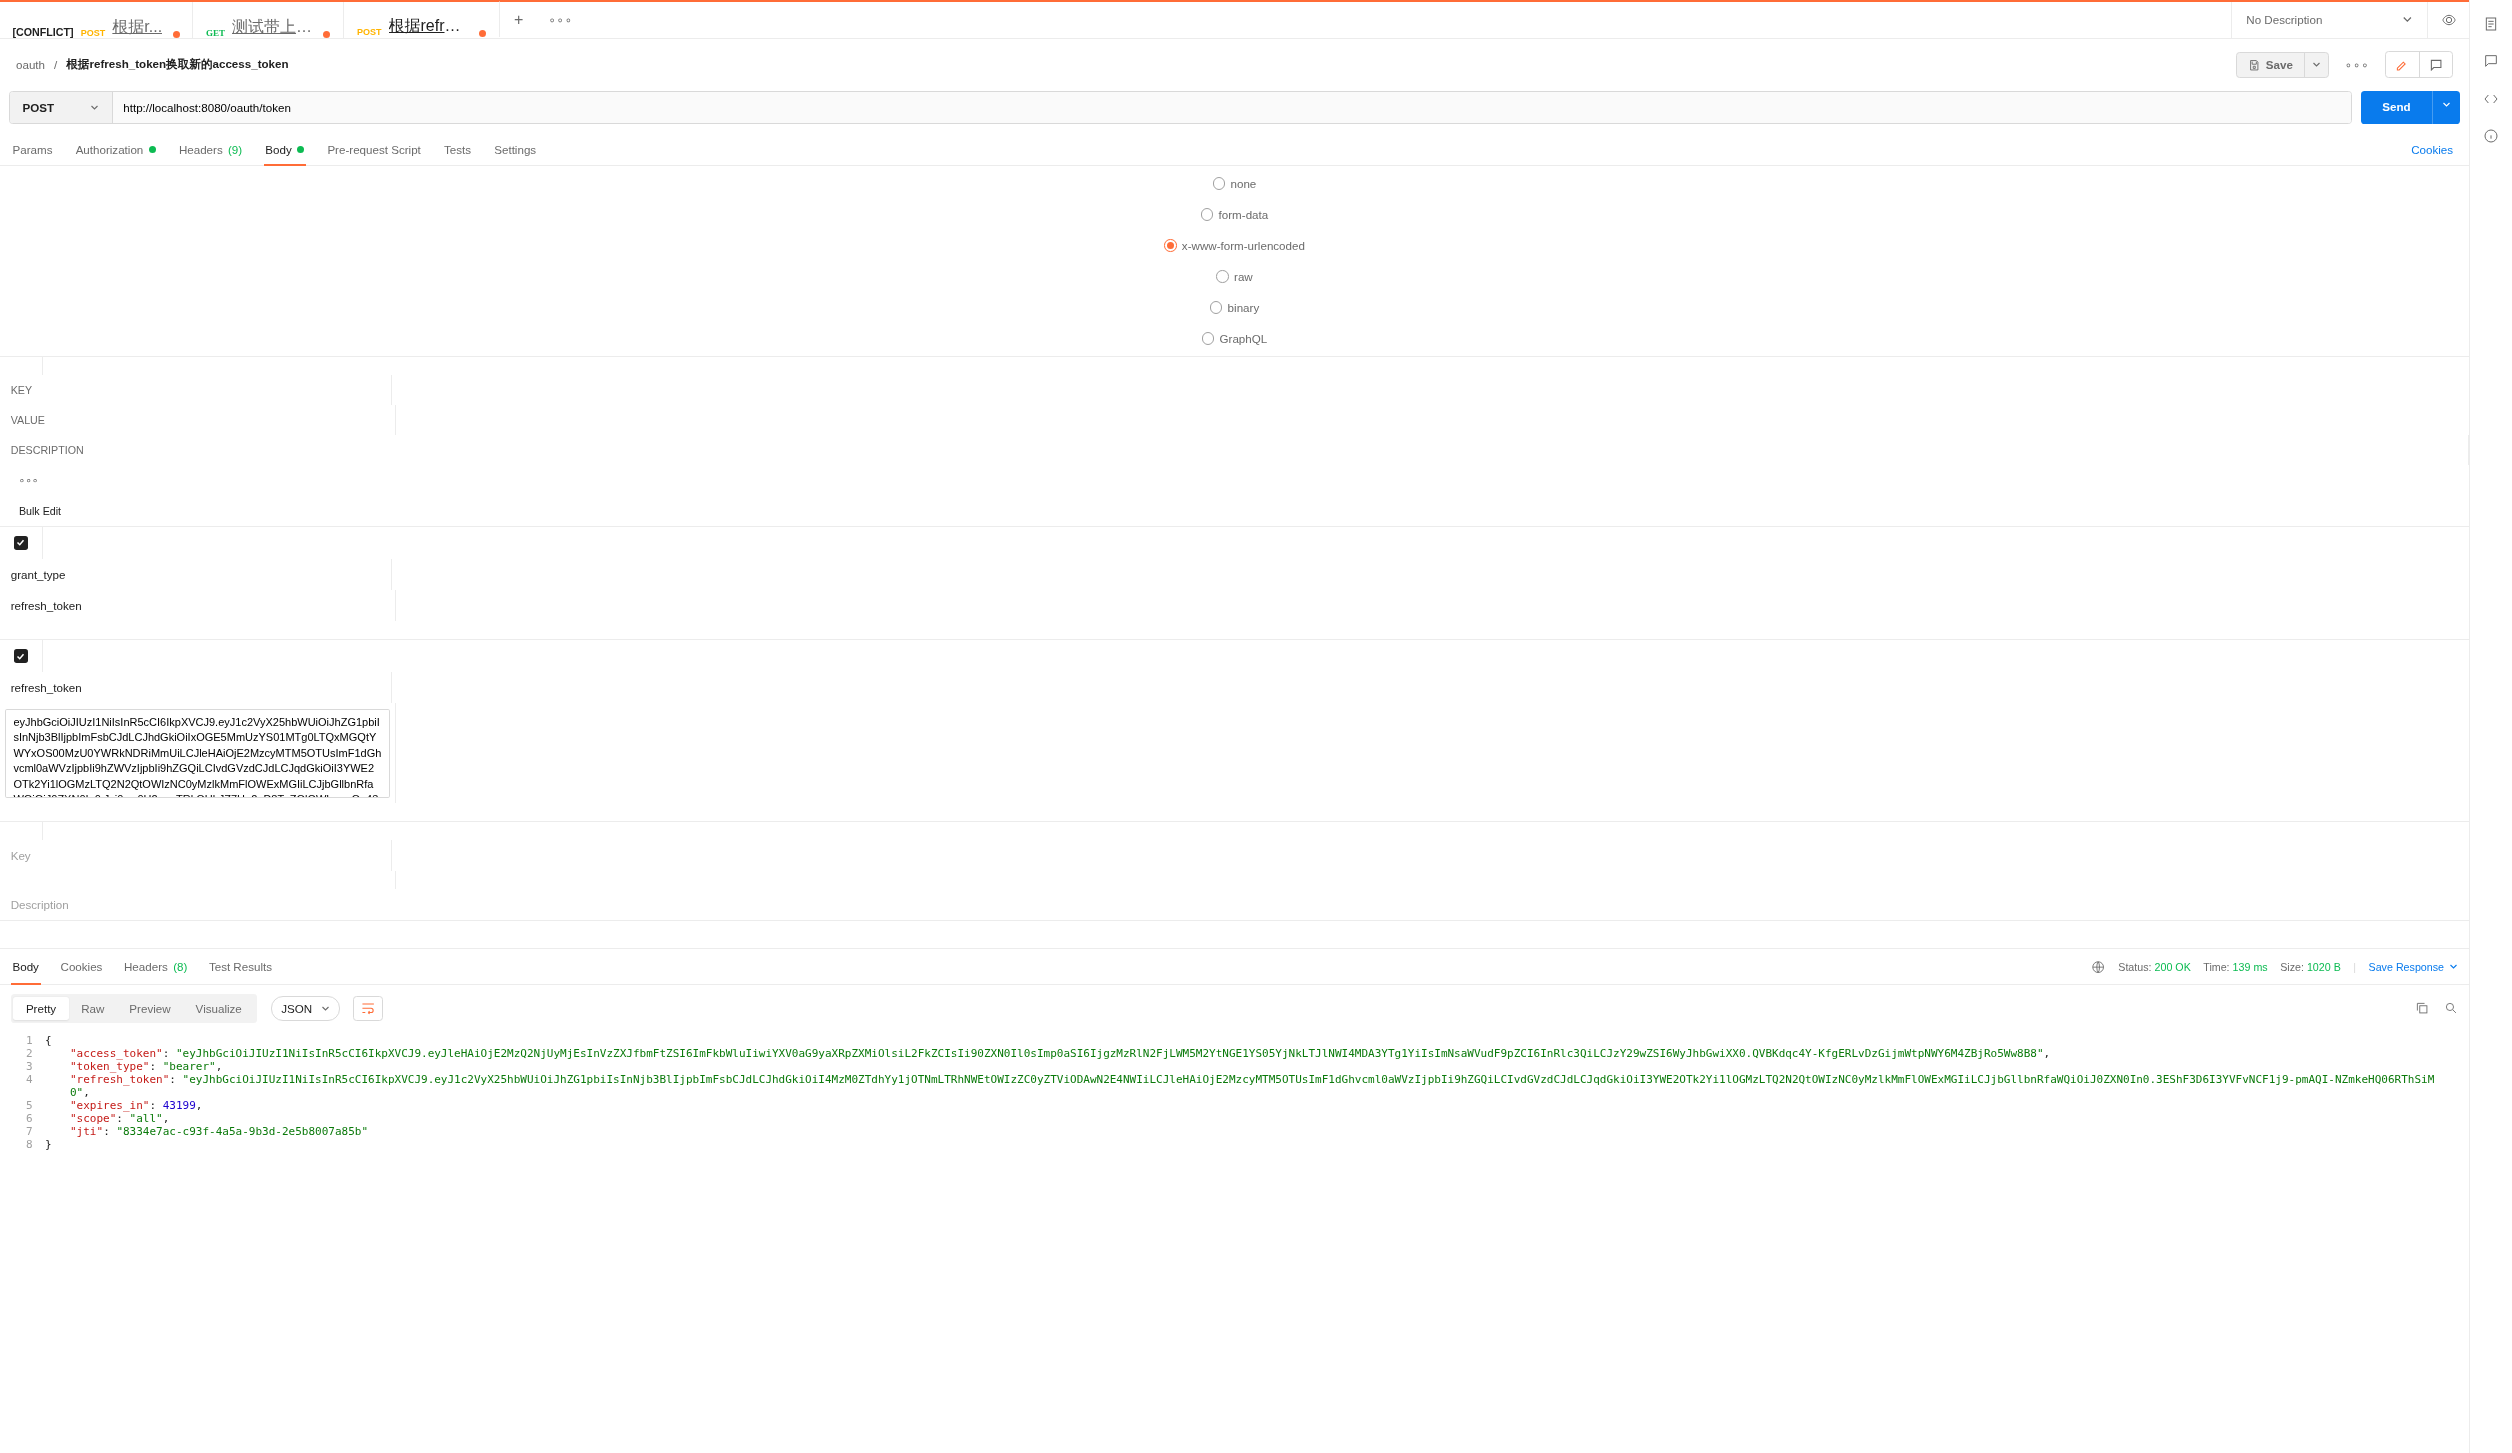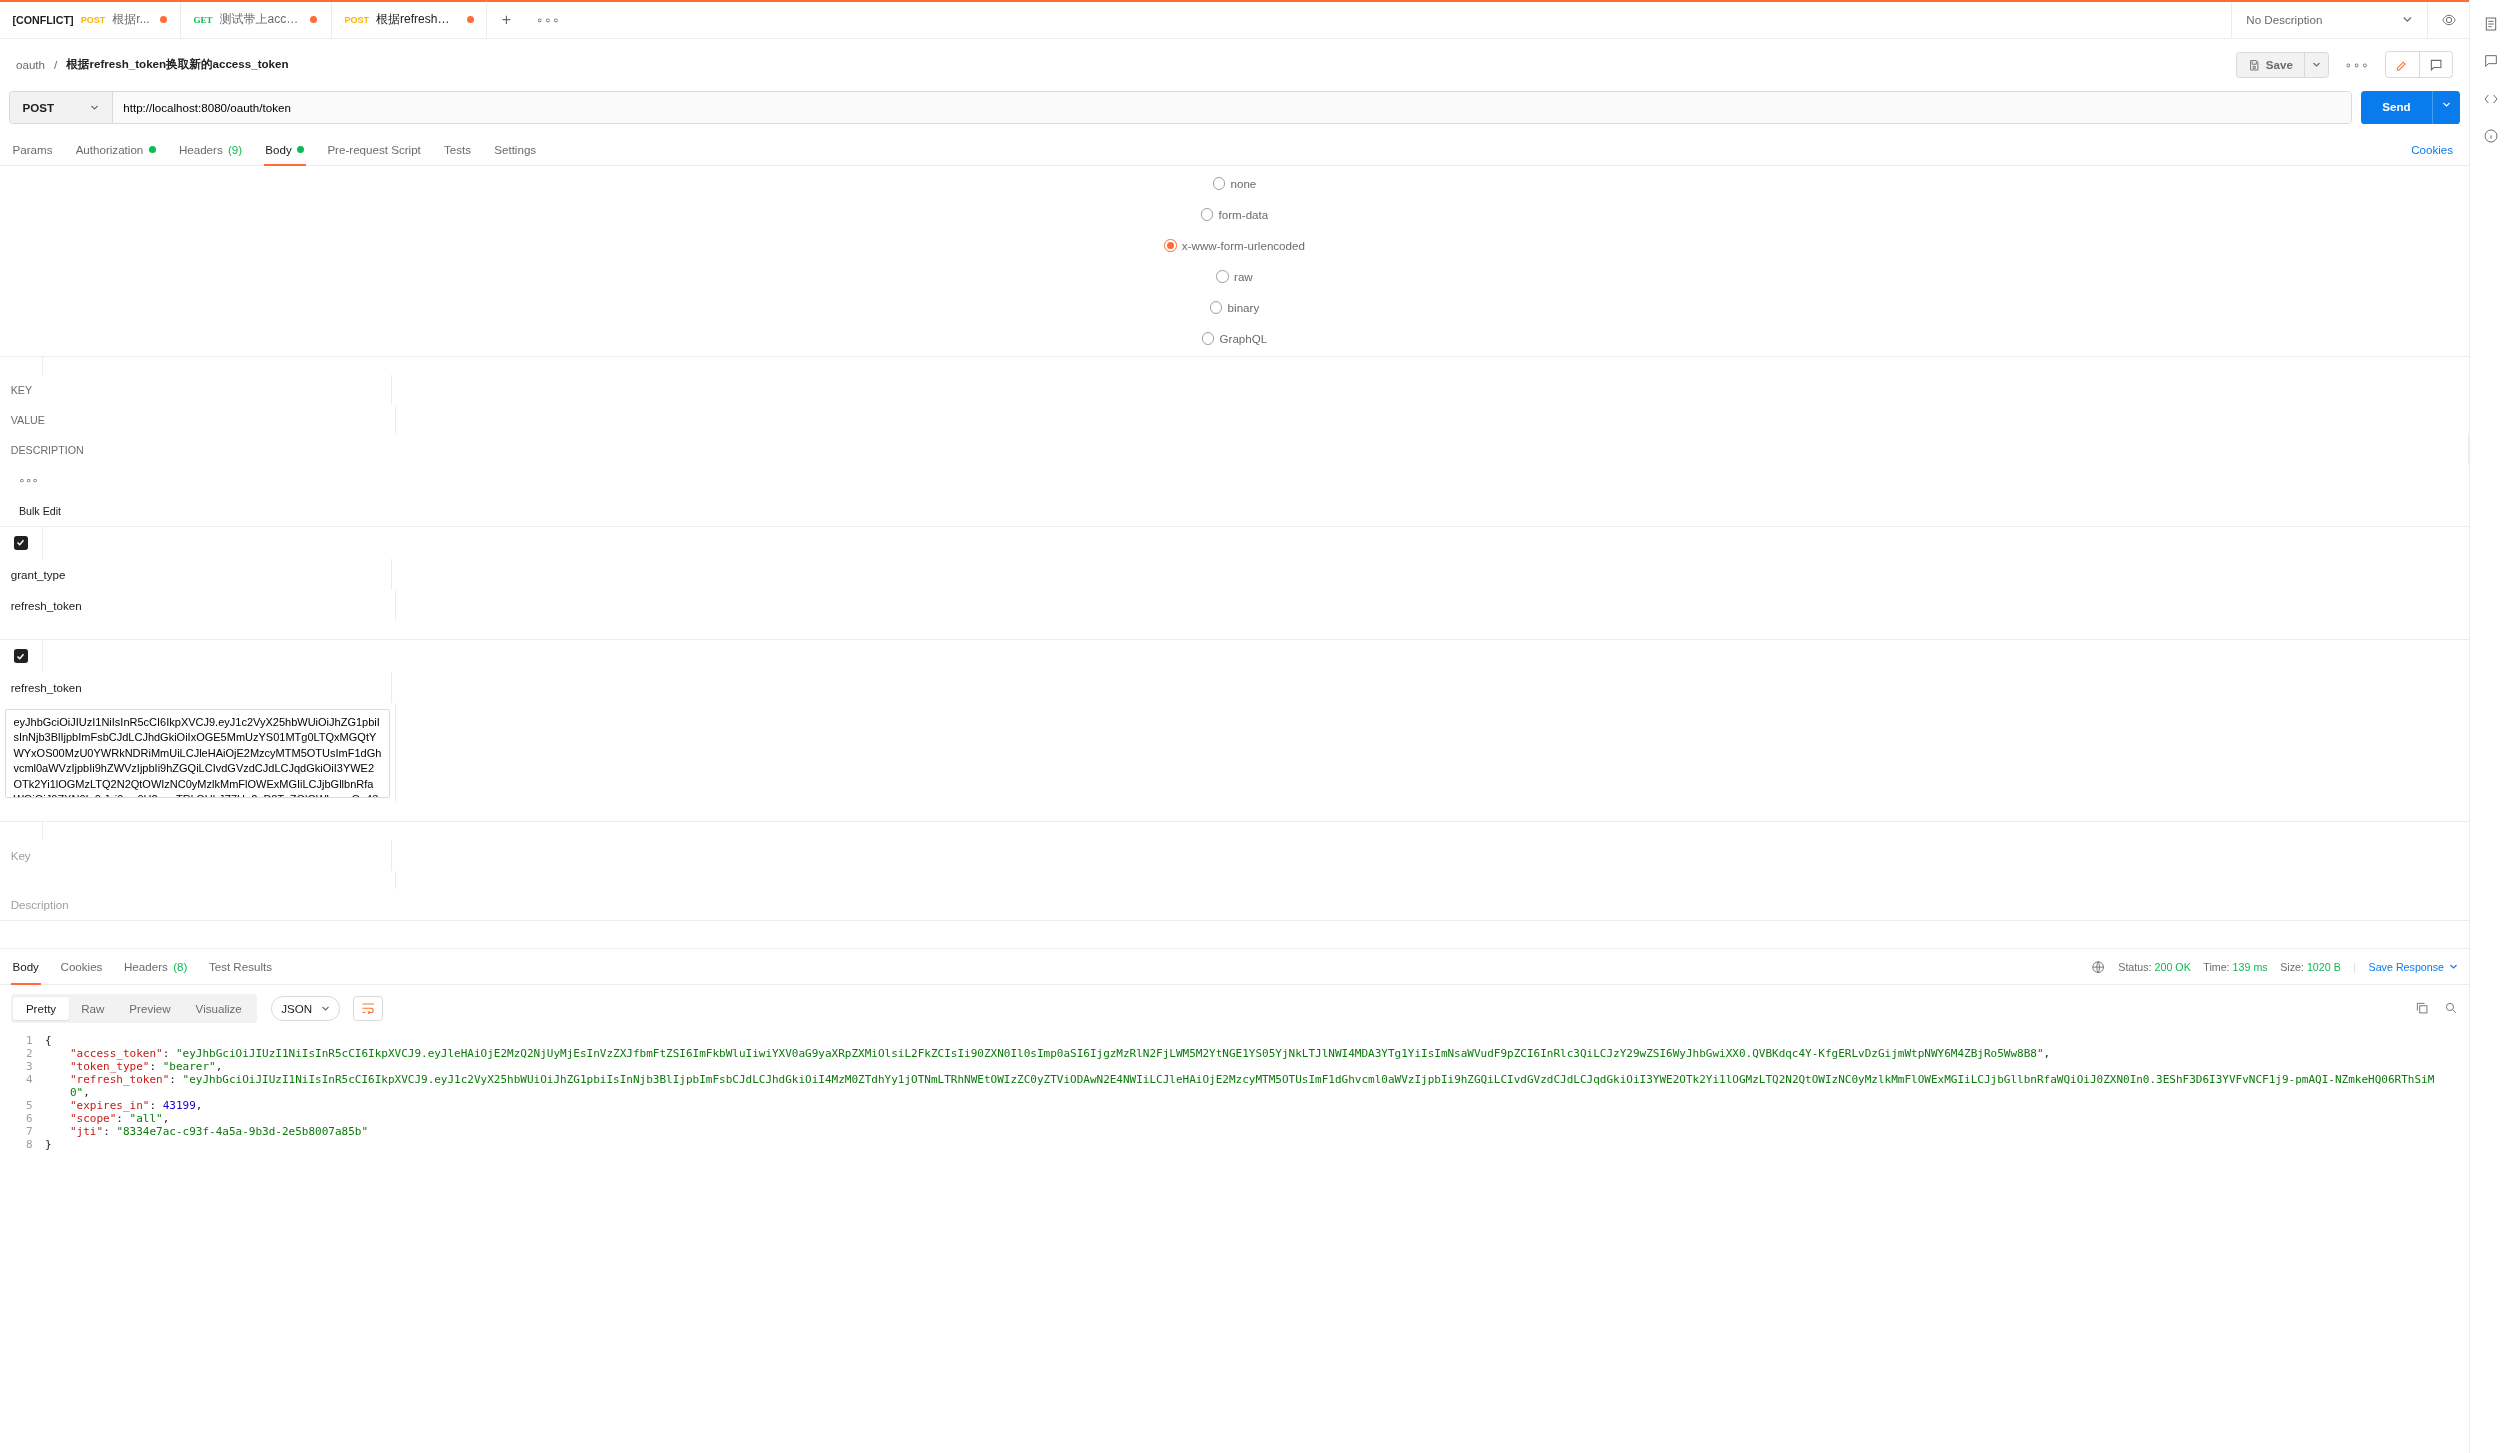--- a/index.html
+++ b/index.html
@@ -7,27 +7,27 @@
 .app { display: flex; height: 100vh; }
 .main { flex: 1; display: flex; flex-direction: column; }
 .right-rail { width: 43px; border-left: 0.9px solid #ececec; display: flex; flex-direction: column; align-items: center; gap: 21.4px; padding-top: 16px; }
 .right-rail .icon { color: #6b6b6b; cursor: pointer; }
 
 
 .accent-top { height: 1.8px; background: #ff6c37; width: 100%; }
 
 
 .tabs-bar { display: flex; align-items: center; border-bottom: 0.9px solid #ececec; height: 37px; }
-.tab { display: flex; align-items: center; padding: 0 12.5px; height: 100%; border-right: 0.9px solid #ececec; gap: 7.1px; cursor: pointer; min-width: 151px; }
+.tab { display: flex; align-items: flex-end; padding: 0 12.5px; height: 100%; border-right: 0.9px solid #ececec; gap: 7.1px; cursor: pointer; min-width: 151px; }
 .tab.active { border-top: 1.8px solid #ff6c37; margin-top: -0.9px; }
 .tab-conflict { font-weight: 600; color: #212121; font-size: 10.7px; }
 .tab-method { font-size: 9px; font-weight: 700; }
 .tab-method.post { color: #ffb400; }
 .tab-method.get { color: #0cbb52; font-family: Liberation Serif, serif; }
-.tab-title { color: #6b6b6b; font-size: 12px; max-width: 80px; white-space: nowrap; overflow: hidden; text-overflow: ellipsis; }
+.tab-title { color: #6b6b6b; font-size: 16px; max-width: 80px; white-space: nowrap; overflow: hidden; text-overflow: ellipsis; text-decoration: underline; }
 .tab.active .tab-title { color: #212121; }
 .tab-dirty { width: 7.1px; height: 7.1px; border-radius: 50%; background: #ff6c37; margin-left: 3.6px; }
 .tab-add { padding: 0 14.3px; color: #6b6b6b; cursor: pointer; font-size: 16px; }
 .tab-more { padding: 0 10.7px; color: #6b6b6b; cursor: pointer; letter-spacing: 0.9px; }
 .env-select { margin-left: auto; display: flex; align-items: center; gap: 10.7px; padding: 0 14.3px; height: 100%; border-left: 0.9px solid #ececec; color: #6b6b6b; cursor: pointer; min-width: 196px; }
 .env-eye { padding: 0 12.5px; color: #6b6b6b; border-left: 0.9px solid #ececec; height: 100%; display: flex; align-items: center; }
 
 
 .crumb-row { display: flex; align-items: center; padding: 12.5px 16px; gap: 9px; }
 .crumb-a { color: #6b6b6b; }

